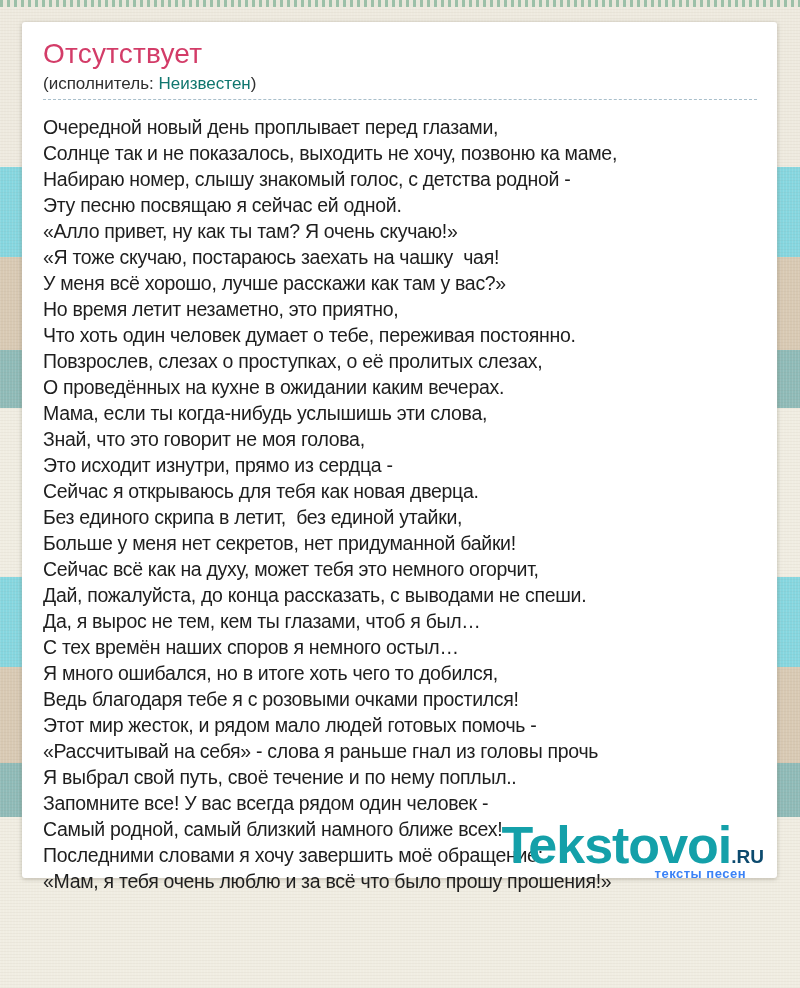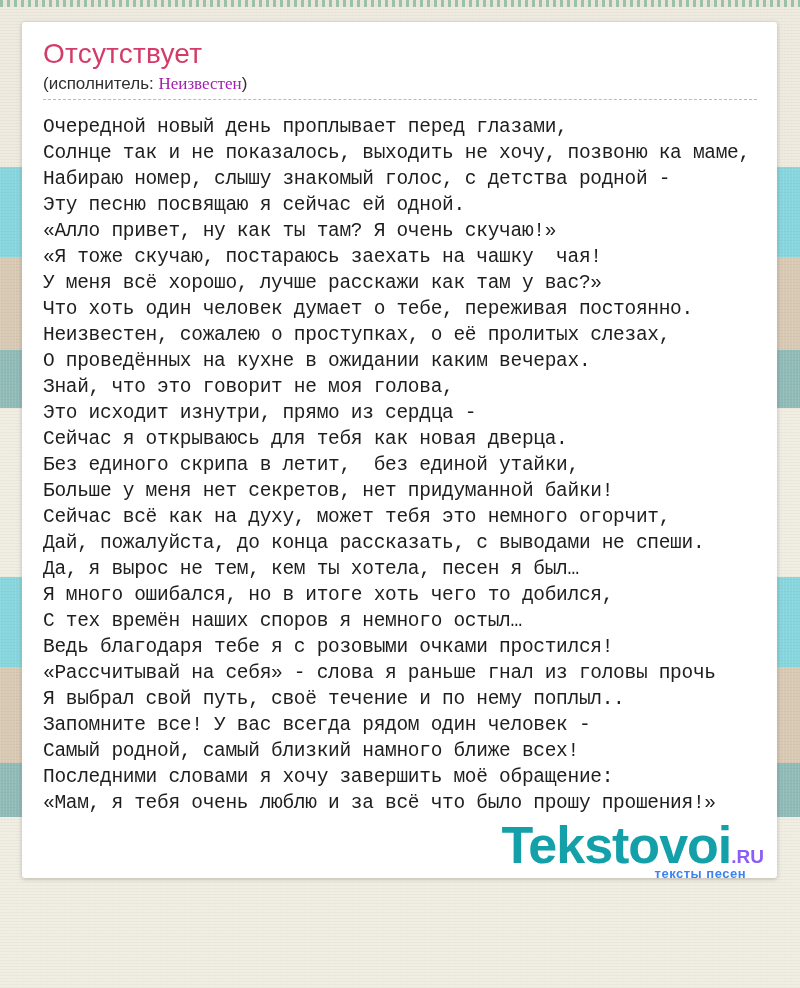--- a/index.html
+++ b/index.html
@@ -44,37 +44,37 @@
   }
   .song-title{
     font-size:28px;line-height:28px;color:#d33c68;font-weight:400;
     letter-spacing:0.2px;
   }
   .artist-line{
     margin-top:6px;font-size:17px;line-height:20px;color:#2f2f2f;
     padding-bottom:5px;
     border-bottom:1px dashed #a9bfcb;
   }
-  .artist-link{color:#a21caf;text-decoration:none;cursor:pointer;font-family:Liberation Serif, serif;}
+  .artist-link{color:#0f766e;text-decoration:none;cursor:pointer;}
   .lyrics{
     padding-top:14px;
     font-size:19.5px;line-height:26px;color:#1e1e1e;
     letter-spacing:-0.3px;
   }
-  .lyrics .line{white-space:pre-wrap;font-family:Liberation Mono, monospace;}
+  .lyrics .line{white-space:pre-wrap;}
   
   .logo{
     position:absolute;right:13px;bottom:-1px;text-align:right;
     line-height:0.85;
   }
   .logo-main{
     font-size:52px;font-weight:bold;color:#14a0a9;letter-spacing:-1px;
   }
   .logo-tld{
-    font-size:19px;font-weight:bold;color:#8b5cf6;letter-spacing:0;
+    font-size:19px;font-weight:bold;color:#0c4a6e;letter-spacing:0;
   }
   .logo-sub{
     font-size:13px;font-weight:bold;color:#3b82f6;
     padding-right:18px;margin-top:1px;letter-spacing:0.5px;
   }
 </style>
 </head>
 <body>
 
 <div class="bg-stripes"></div>
@@ -86,34 +86,37 @@
     <div class="song-title">Отсутствует</div>
     <div class="artist-line"><span style="white-space:pre">(исполнитель: </span><a class="artist-link">Неизвестен</a><span>)</span></div>
     <div class="lyrics">
         <div class="line">Очередной новый день проплывает перед глазами,</div>
         <div class="line">Солнце так и не показалось, выходить не хочу, позвоню ка маме,</div>
         <div class="line">Набираю номер, слышу знакомый голос, с детства родной -</div>
         <div class="line">Эту песню посвящаю я сейчас ей одной.</div>
         <div class="line">«Алло привет, ну как ты там? Я очень скучаю!»</div>
         <div class="line">«Я тоже скучаю, постараюсь заехать на чашку  чая!</div>
         <div class="line">У меня всё хорошо, лучше расскажи как там у вас?»</div>
+        <div class="line">Но время летит незаметно, это приятно,</div>
         <div class="line">Что хоть один человек думает о тебе, переживая постоянно.</div>
-        <div class="line">Неизвестен, сожалею о проступках, о её пролитых слезах,</div>
+        <div class="line">Повзрослев, слезах о проступках, о её пролитых слезах,</div>
         <div class="line">О проведённых на кухне в ожидании каким вечерах.</div>
+        <div class="line">Мама, если ты когда-нибудь услышишь эти слова,</div>
         <div class="line">Знай, что это говорит не моя голова,</div>
         <div class="line">Это исходит изнутри, прямо из сердца -</div>
         <div class="line">Сейчас я открываюсь для тебя как новая дверца.</div>
         <div class="line">Без единого скрипа в летит,  без единой утайки,</div>
         <div class="line">Больше у меня нет секретов, нет придуманной байки!</div>
         <div class="line">Сейчас всё как на духу, может тебя это немного огорчит,</div>
         <div class="line">Дай, пожалуйста, до конца рассказать, с выводами не спеши.</div>
-        <div class="line">Да, я вырос не тем, кем ты хотела, песен я был…</div>
+        <div class="line">Да, я вырос не тем, кем ты глазами, чтоб я был…</div>
+        <div class="line">С тех времён наших споров я немного остыл…</div>
         <div class="line">Я много ошибался, но в итоге хоть чего то добился,</div>
-        <div class="line">С тех времён наших споров я немного остыл…</div>
         <div class="line">Ведь благодаря тебе я с розовыми очками простился!</div>
+        <div class="line">Этот мир жесток, и рядом мало людей готовых помочь -</div>
         <div class="line">«Рассчитывай на себя» - слова я раньше гнал из головы прочь</div>
         <div class="line">Я выбрал свой путь, своё течение и по нему поплыл..</div>
         <div class="line">Запомните все! У вас всегда рядом один человек -</div>
         <div class="line">Самый родной, самый близкий намного ближе всех!</div>
         <div class="line">Последними словами я хочу завершить моё обращение:</div>
         <div class="line">«Мам, я тебя очень люблю и за всё что было прошу прошения!»</div>
       </div>
   </div>
   <div class="logo">
     <div><span class="logo-main">Tekstovoi</span><span class="logo-tld">.RU</span></div>

